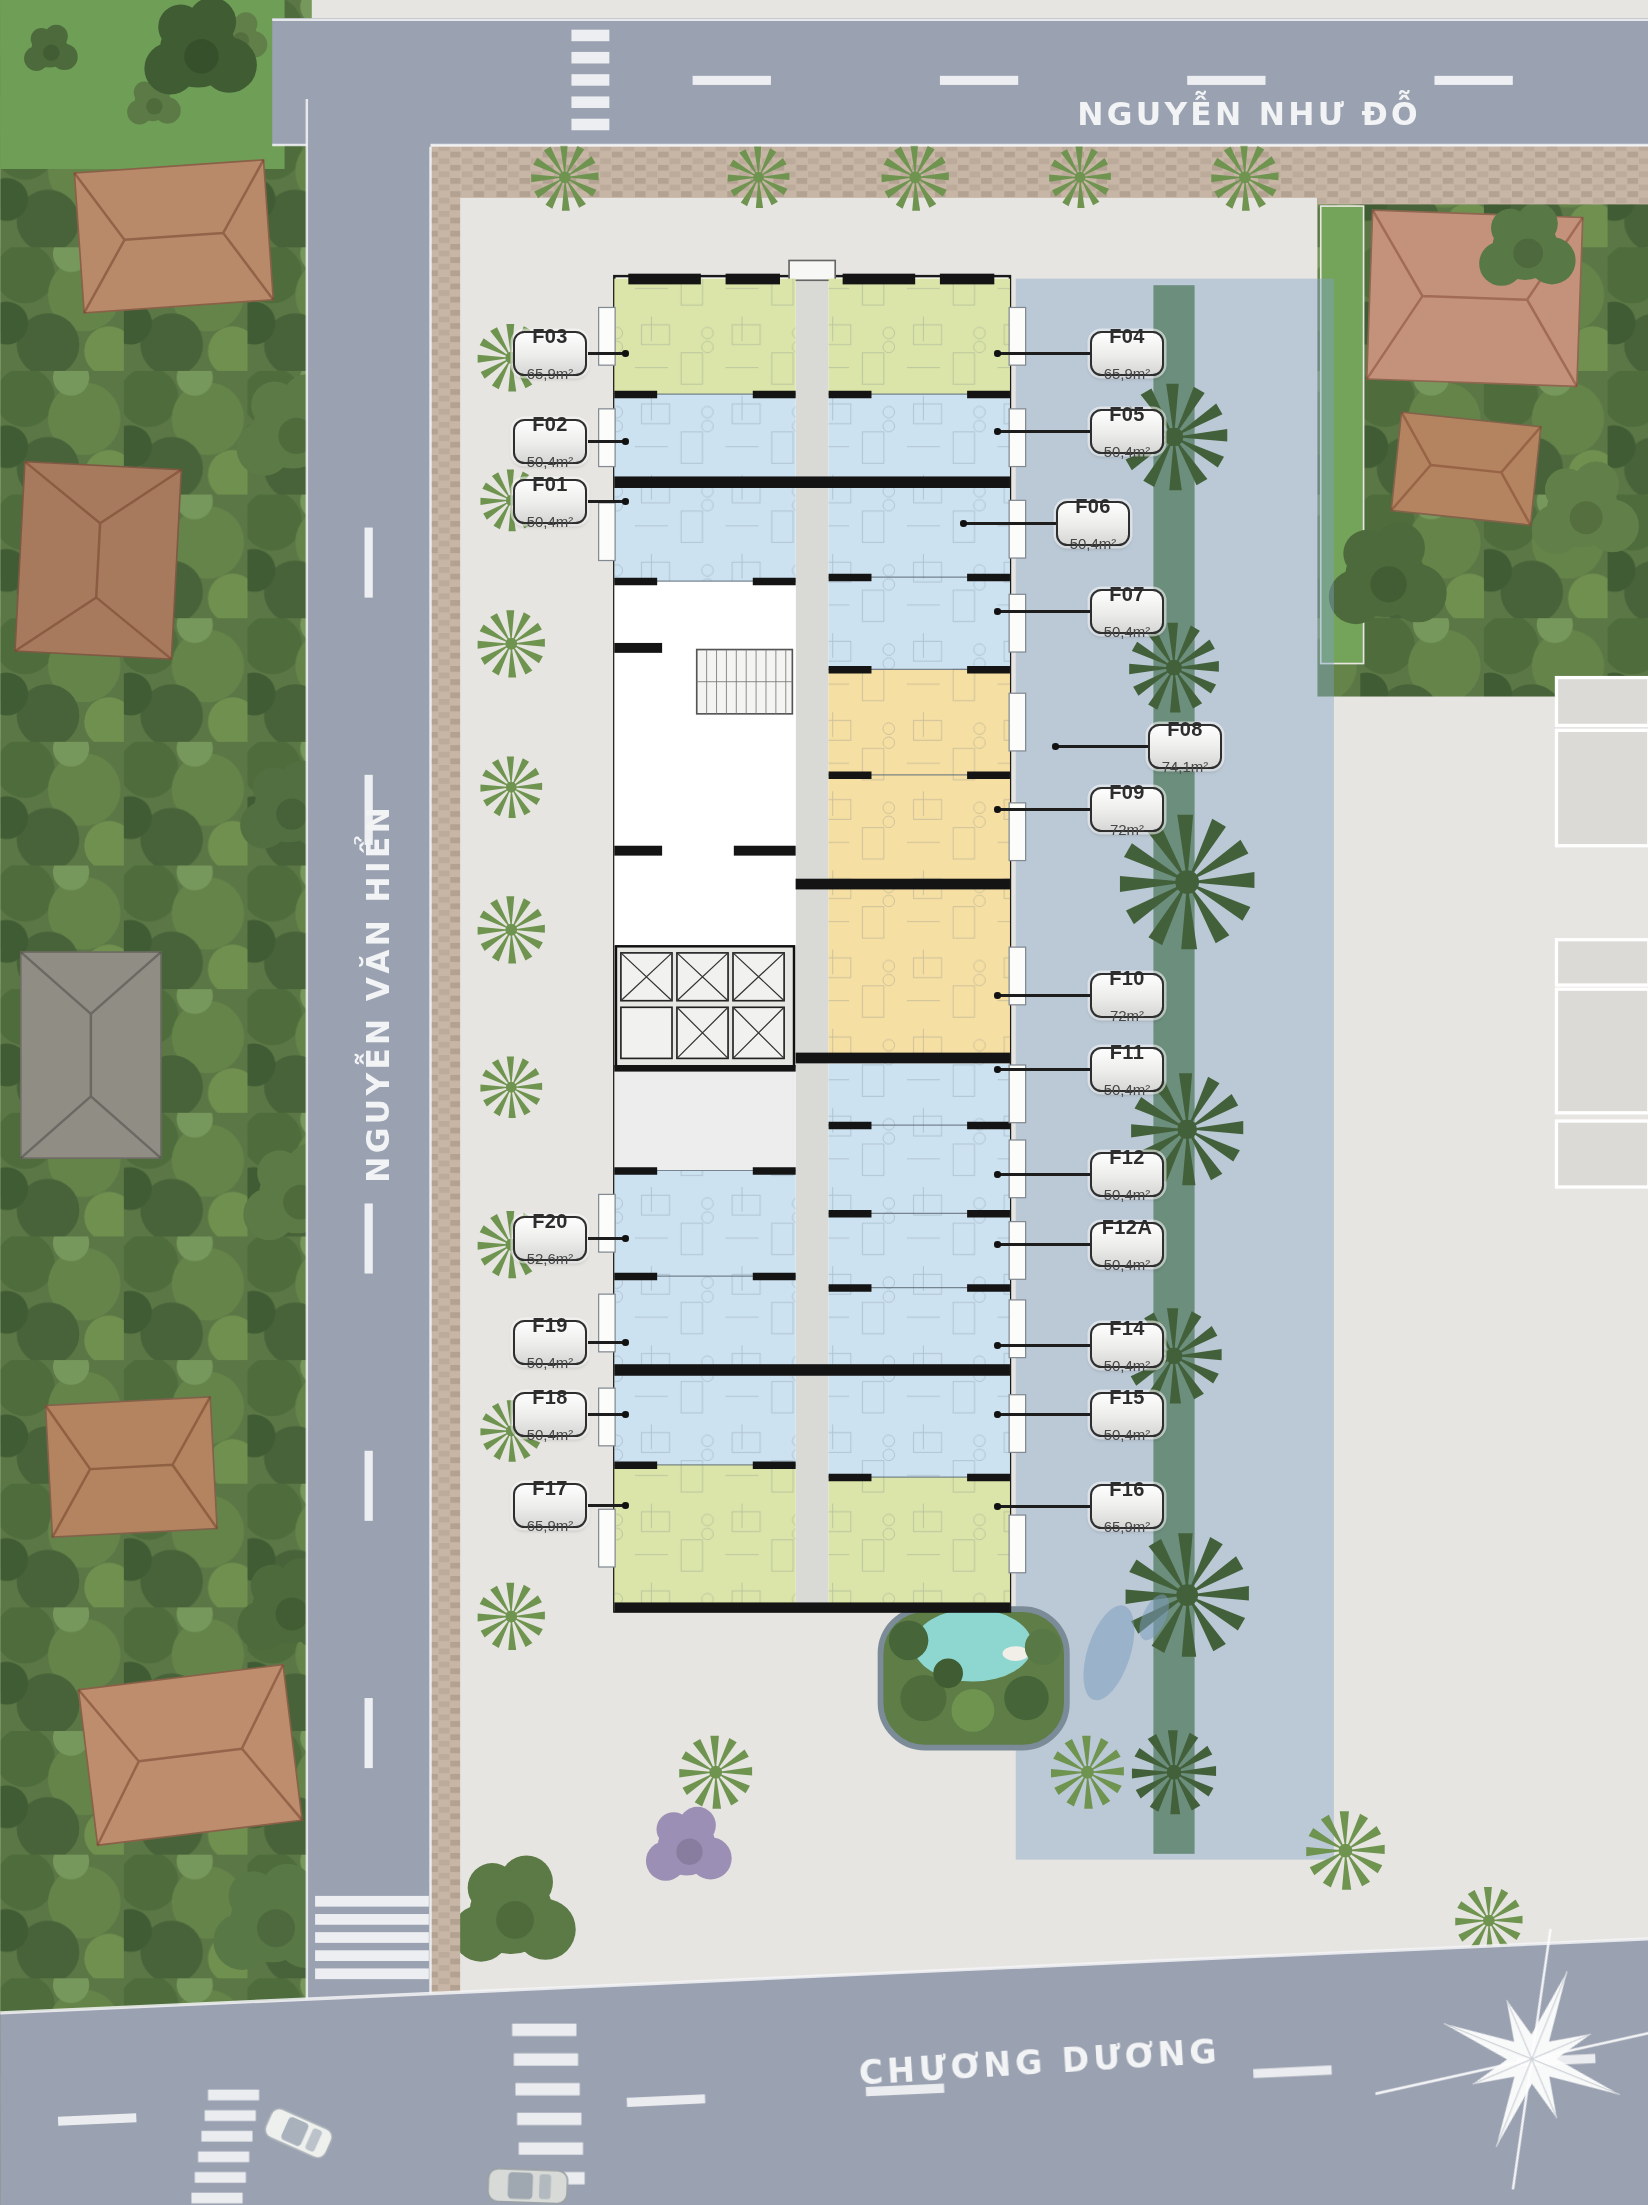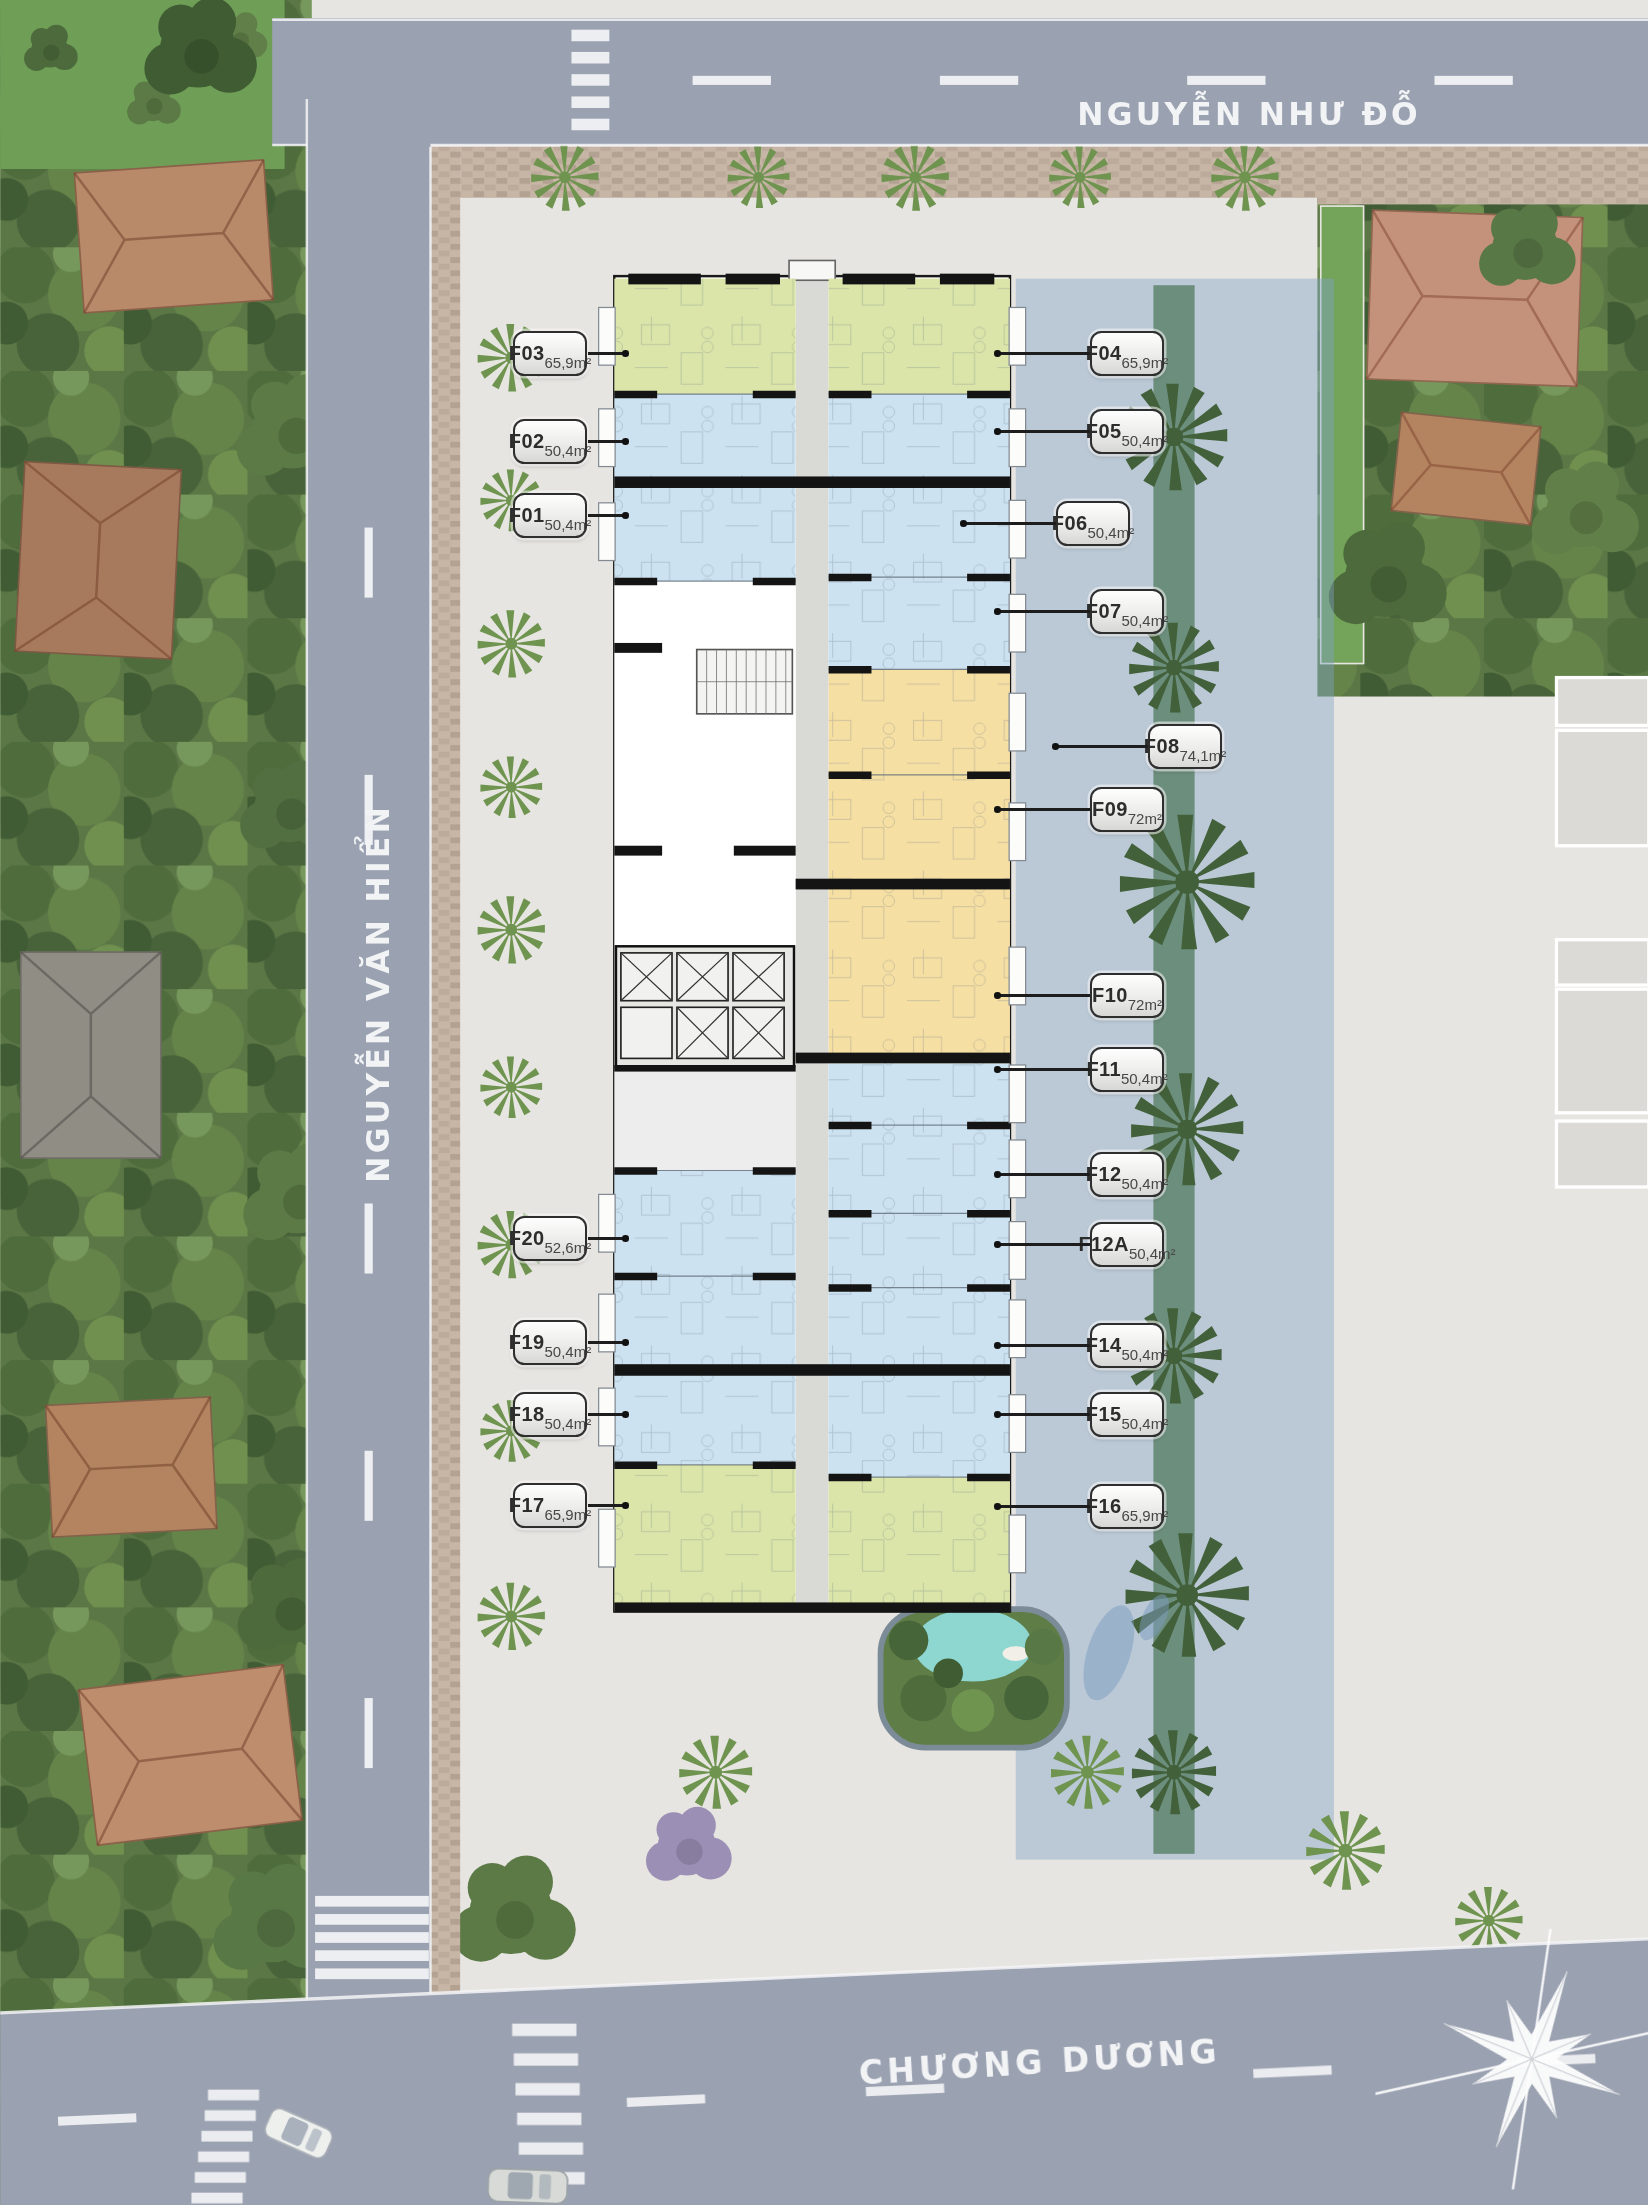--- a/index.html
+++ b/index.html
@@ -2,21 +2,21 @@
 <html style="font-size:13px"><head>
 <meta charset="utf-8">
 <style>
   html,body{margin:0;padding:0;background:#dcdcd8;}
   #stage{position:relative;width:1649px;height:2205px;overflow:hidden;
          font-family:"Liberation Sans",sans-serif;background:#bef264;}
   #scene{position:absolute;left:0;top:0;}
   .ulabel{position:absolute;width:74px;height:45px;box-sizing:border-box;
           background:linear-gradient(180deg,#fefefe 0%,#ececea 55%,#d7d7d5 100%);
           border:2.5px solid #2e2e2e;border-radius:11.5px;
-          display:flex;flex-direction:row;align-items:center;justify-content:center;
+          display:flex;flex-direction:column;align-items:center;justify-content:center;
           box-shadow:0 0 0 2.5px rgba(255,255,255,.55),0 1.6px 4.1px rgba(0,0,0,.25);z-index:5;}
   .ulabel .uid{font-weight:bold;font-size:20px;line-height:1.05;color:#2d2d2d;letter-spacing:0.4px;}
   .ulabel .uarea{font-size:15px;line-height:1.05;color:#474747;margin-top:19px;}
   .ulabel::before{content:"";position:absolute;top:calc(50% - 1.2px);height:2.5px;background:#1d1d1d;}
   .ulabel::after{content:"";position:absolute;top:calc(50% - 3.3px);width:6.6px;height:6.6px;border-radius:50%;background:#111;}
   .ulabel.toRight::before{left:calc(100% + 2.5px);width:37px;}
   .ulabel.toRight::after{left:calc(100% + 37px);}
   .ulabel.toLeft::before{right:calc(100% + 2.5px);width:91px;}
   .ulabel.toLeft::after{right:calc(100% + 91px);}
 </style>
@@ -387,21 +387,21 @@
 </svg>
 
 <div class="ulabel toRight" style="left:513px;top:331px">
       <span class="uid">F03</span>
       <span class="uarea">65,9m²</span>
     </div>
 <div class="ulabel toRight" style="left:513px;top:419px">
       <span class="uid">F02</span>
       <span class="uarea">50,4m²</span>
     </div>
-<div class="ulabel toRight" style="left:513px;top:493px">
+<div class="ulabel toRight" style="left:513px;top:479px">
       <span class="uid">F01</span>
       <span class="uarea">50,4m²</span>
     </div>
 <div class="ulabel toRight" style="left:513px;top:1216px">
       <span class="uid">F20</span>
       <span class="uarea">52,6m²</span>
     </div>
 <div class="ulabel toRight" style="left:513px;top:1320px">
       <span class="uid">F19</span>
       <span class="uarea">50,4m²</span>

